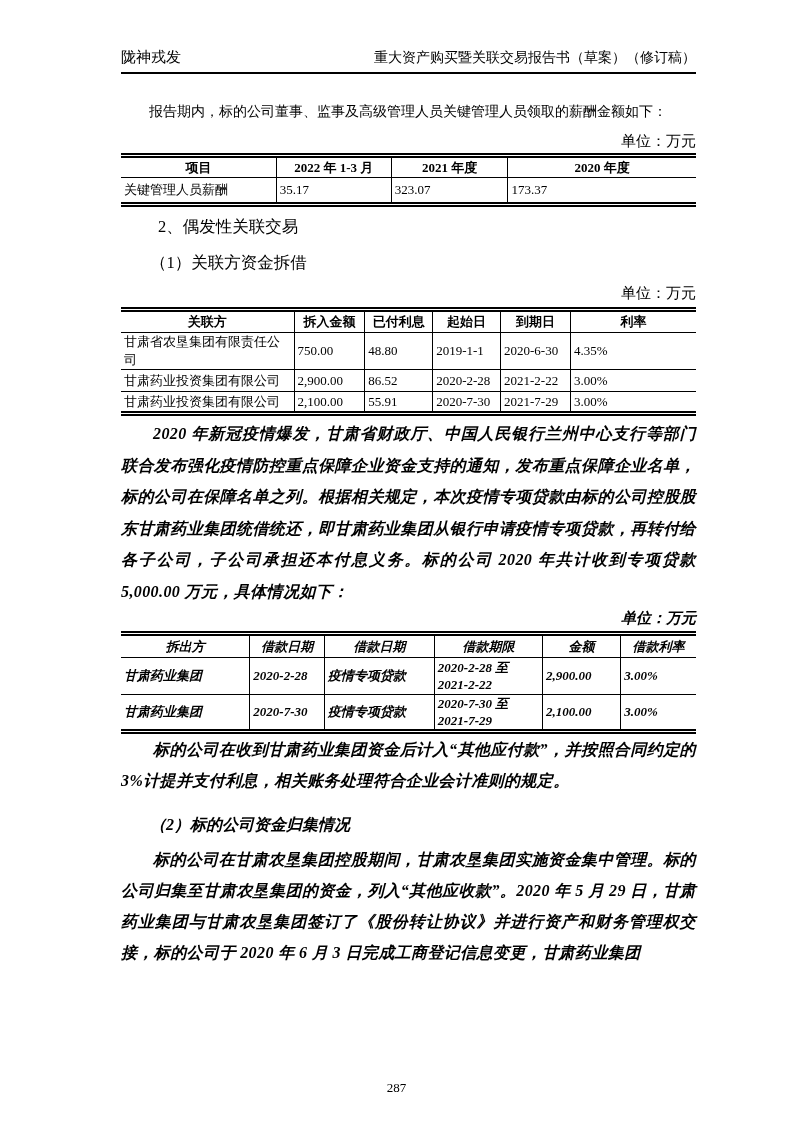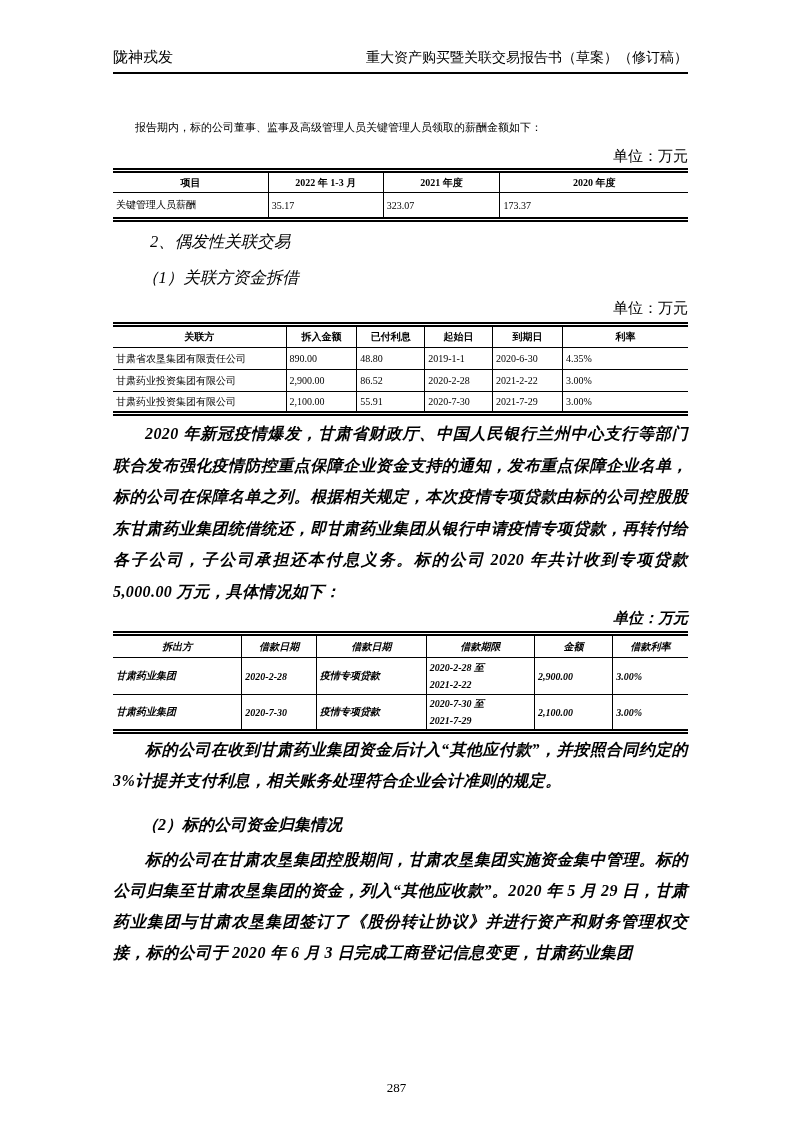--- a/index.html
+++ b/index.html
@@ -3,48 +3,48 @@
 <meta charset="utf-8">
 <style>
   * { margin:0; padding:0; box-sizing:border-box; }
   html,body { background:#ffffff; }
   .page {
     position:relative; width:793px; height:1122px; margin:0 auto;
     background:#ffffff; color:#000;
     font-family:"Liberation Serif","DejaVu Serif",serif;
     overflow:hidden;
   }
-  .content { position:absolute; left:113px; top:0; width:575px; }
+  .content { position:absolute; left:121px; top:0; width:575px; }
 
   .doc-header {
     margin-top:48px; display:flex; justify-content:space-between; align-items:flex-end;
     border-bottom:2px solid #000; padding-bottom:5px;
   }
   .hdr-left  { font-size:15px; }
   .hdr-right { font-size:14px; }
 
   .para {
-    font-size:11px; line-height:34px; text-align:justify; text-indent:2em;
-    margin-top:36px;
-  }
-  .kai   { font-style:italic; }
+    font-size:14px; line-height:34px; text-align:justify; text-indent:2em;
+    margin-top:21px;
+  }
+  .kai   { }
   .kai-b { font-style:italic; font-weight:bold; }
   .para-b { font-size:16px; line-height:31.5px; text-align:justify; text-indent:2em; letter-spacing:0.4px; }
 
   .heading1 { margin-top:8px;  line-height:24px; font-size:16.5px; padding-left:37px; }
   .heading2 { margin-top:12px; line-height:24px; font-size:16.5px; padding-left:29px; }
   .heading2b{ margin-top:16px;  line-height:26px; font-size:16px;   padding-left:29px; }
 
   .unit  { text-align:right; font-size:15px; line-height:24px; }
   .unit3 { margin-top:0; line-height:22px; font-size:15px; }
 
   table.tbl {
     width:100%; border-collapse:collapse; table-layout:fixed;
     border-top:5px double #000; border-bottom:5px double #000;
-    font-size:10px;
+    font-size:13px;
   }
   .tbl th, .tbl td { border-left:1px solid #000; padding:0 3px; overflow:hidden; }
   .tbl th:first-child, .tbl td:first-child { border-left:none; }
   .tbl thead th { border-bottom:1px solid #000; font-weight:bold; text-align:center; }
   .tbl tbody tr:not(:last-child) td { border-bottom:1px solid #000; }
 
   .t1 { margin-top:0; }
   .t1 thead th { height:22px; }
   .t1 tbody td { height:27px; }
 
@@ -135,21 +135,21 @@
           <th>拆入金额</th>
           <th>已付利息</th>
           <th>起始日</th>
           <th>到期日</th>
           <th>利率</th>
         </tr>
       </thead>
       <tbody>
         <tr>
           <td class="al pl5">甘肃省农垦集团有限责任公司</td>
-          <td class="ar">890.00</td>
+          <td class="ar">750.00</td>
           <td class="ac">48.80</td>
           <td class="ac">2019-1-1</td>
           <td class="ac">2020-6-30</td>
           <td class="ac">4.35%</td>
         </tr>
         <tr>
           <td class="al pl5">甘肃药业投资集团有限公司</td>
           <td class="ar">2,900.00</td>
           <td class="ac">86.52</td>
           <td class="ac">2020-2-28</td>

